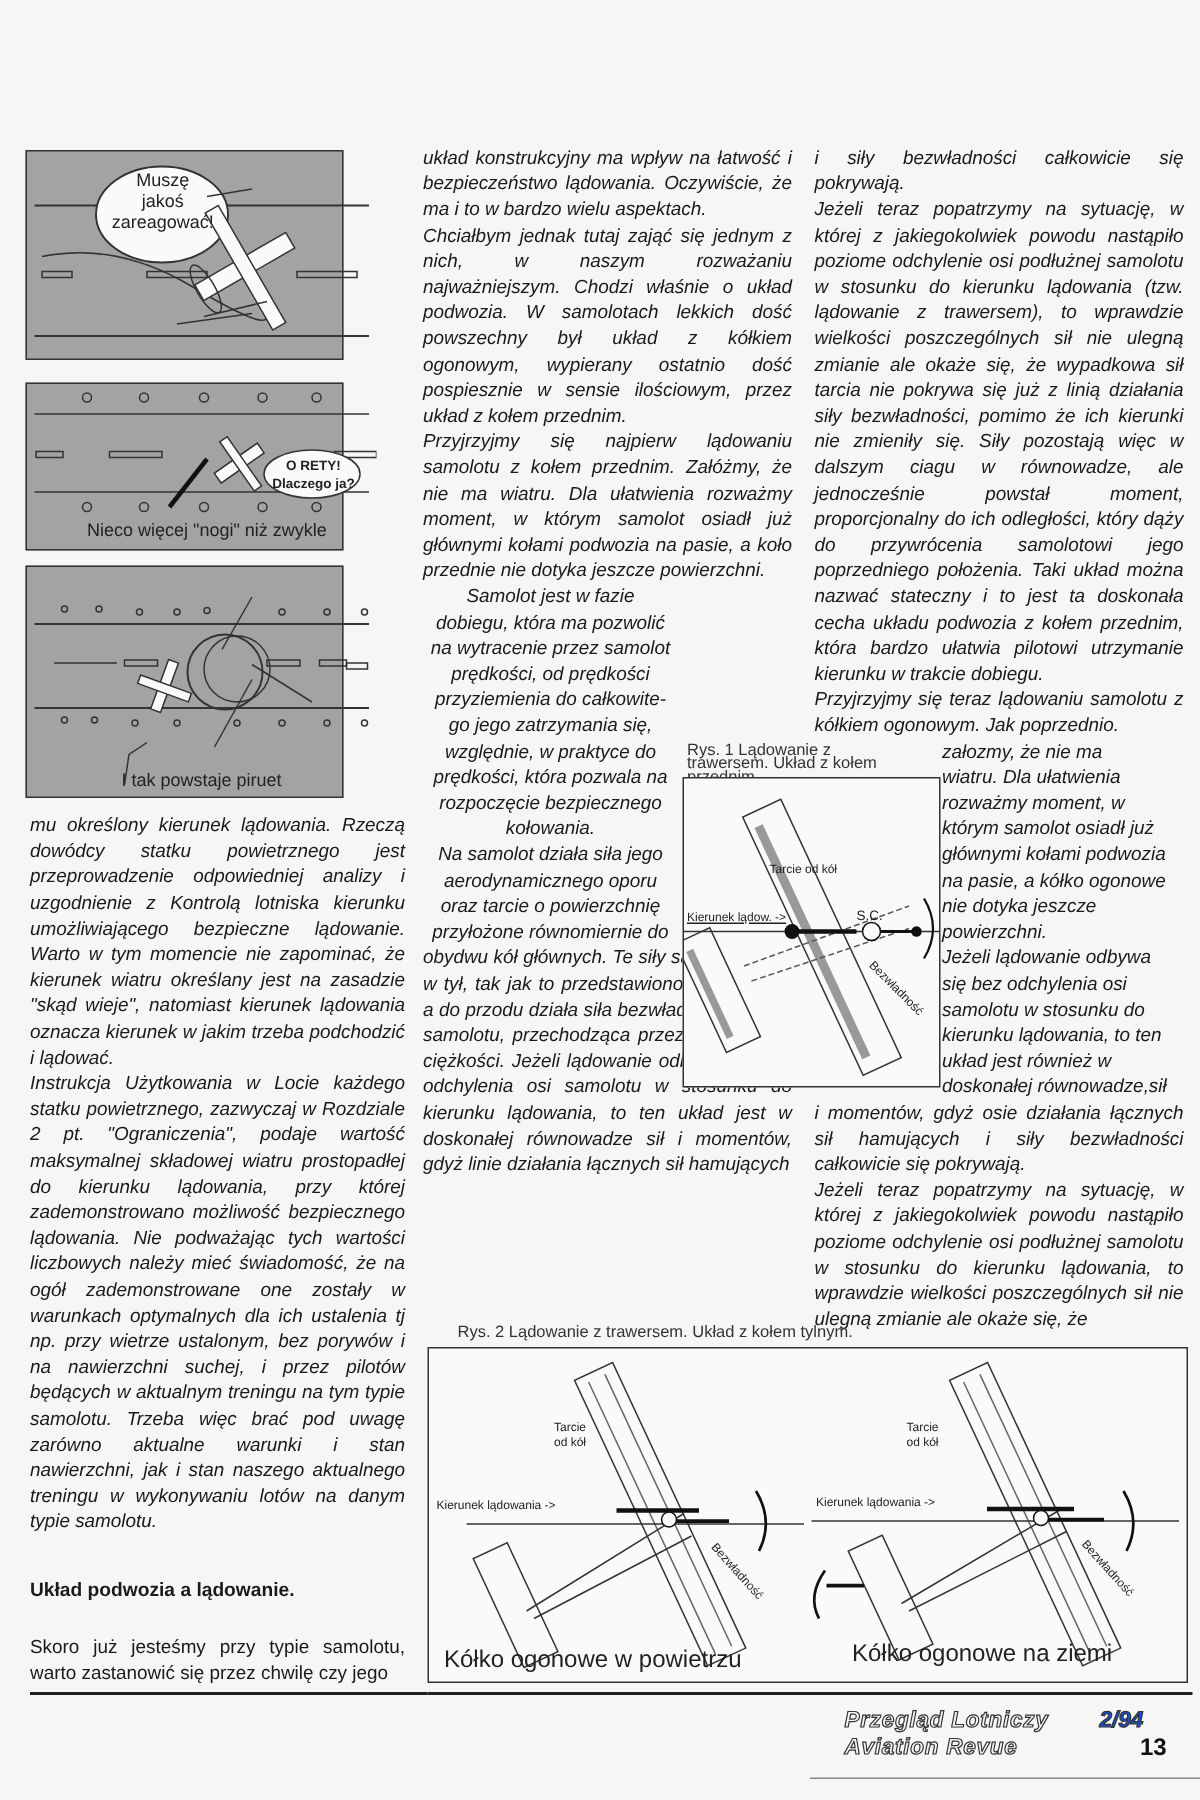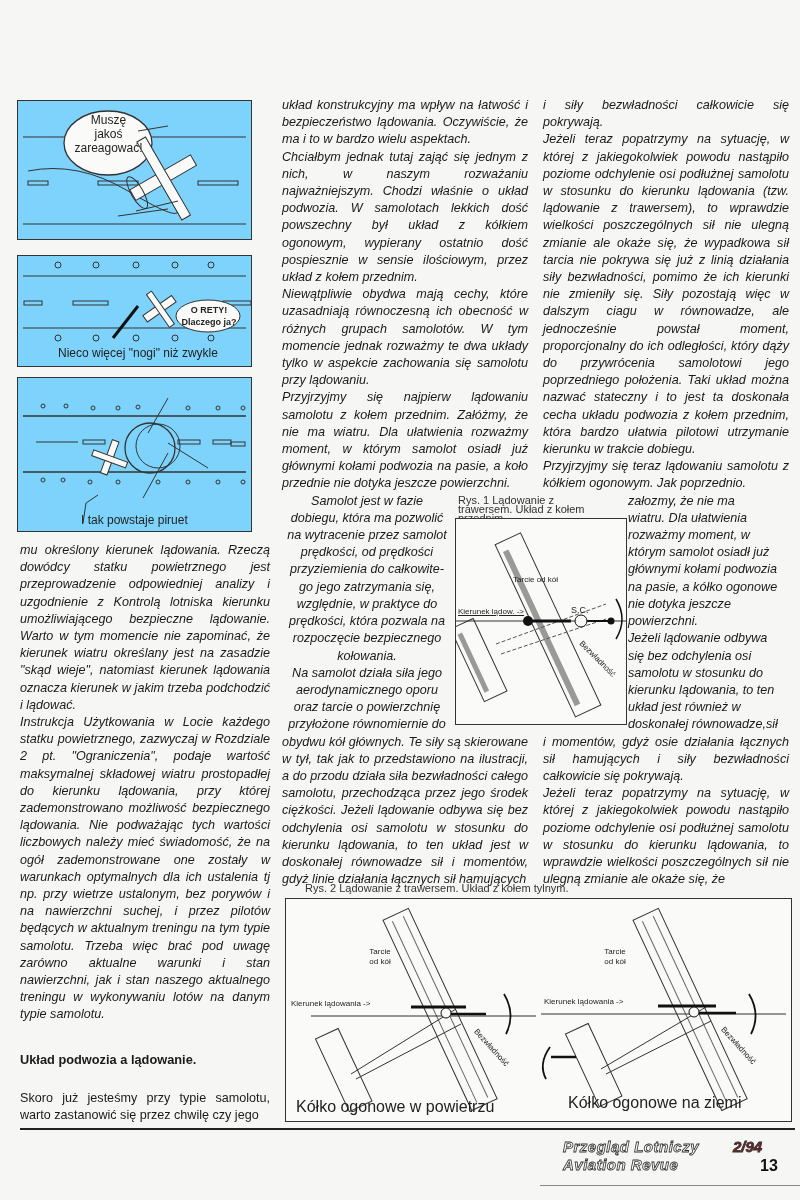--- a/index.html
+++ b/index.html
@@ -8,22 +8,22 @@
     background: #f6f6f4; position: relative;
     font-family: "Liberation Sans", sans-serif; color: #1a1a1a;
   }
   .col { position: absolute; font-size: 12.6px; line-height: 17.2px; text-align: justify; font-style: italic; }
   .col p { margin: 0; }
   #col1-text { left: 20px; top: 542px; width: 250px; }
   #col2-text { left: 282px; top: 97px; width: 246px; }
   #col3-text { left: 543px; top: 97px; width: 246px; }
 
   .cartoon {
-    position: absolute; left: 17px; width: 235px; border: 1.5px solid #333;
-    background: #7dd3fc; box-sizing: border-box;
+    position: absolute; left: 17px; width: 212px; border: 1.5px solid #333;
+    background: #a3a3a3; box-sizing: border-box;
   }
   #cartoon1 { top: 100px; height: 140px; }
   #cartoon2 { top: 255px; height: 112px; }
   #cartoon3 { top: 377px; height: 155px; }
   .cartoon svg { position: absolute; left: 0; top: 0; }
   .cap-small { position: absolute; font-size: 12px; color: #222; white-space: nowrap; }
 
   .fig-caption { position: absolute; font-size: 11px; color: #333; line-height: 9px; }
   #fig1-caption { left: 458px; top: 496px; width: 140px; }
   #fig1 { position: absolute; left: 455px; top: 518px; width: 98px; height: 205px; border: 1.2px solid #333; background: #fafaf8; overflow: hidden; }
@@ -32,21 +32,21 @@
 
   .figlabel { position: absolute; font-size: 8px; color: #222; white-space: nowrap; }
   .figlabel-big { position: absolute; font-size: 16px; color: #222; white-space: nowrap; }
 
   #section-heading { position: absolute; left: 20px; top: 1052px; width: 250px; font-weight: bold; font-size: 12.8px; }
   #section-text { position: absolute; left: 20px; top: 1090px; width: 250px; font-size: 12.6px; line-height: 17.2px; text-align: justify; }
 
   .hrule { position: absolute; height: 1.5px; background: #222; }
   #footer-title { position: absolute; left: 563px; top: 1138px; font-style: italic; font-weight: bold; font-size: 15px; line-height: 18px;
     color: #f6f6f4; -webkit-text-stroke: 0.8px #333; letter-spacing: 0.5px; }
-  #footer-issue { position: absolute; left: 733px; top: 1138px; font-style: italic; font-weight: bold; font-size: 15px; color: #7f1d1d; -webkit-text-stroke: 0.8px #333; }
+  #footer-issue { position: absolute; left: 733px; top: 1138px; font-style: italic; font-weight: bold; font-size: 15px; color: #1d4ed8; -webkit-text-stroke: 0.8px #333; }
   #footer-page { position: absolute; left: 760px; top: 1157px; font-weight: bold; font-size: 16px; color: #111; }
 </style>
 </head>
 <body>
 
 <div class="cartoon" id="cartoon1">
   <svg width="233" height="138">
     <line x1="5" y1="36" x2="228" y2="36" stroke="#333" stroke-width="1.2"></line>
     <line x1="5" y1="123" x2="228" y2="123" stroke="#333" stroke-width="1.2"></line>
     <rect x="10" y="80" width="20" height="4" fill="none" stroke="#333"></rect>
@@ -146,21 +146,20 @@
   <p>mu określony kierunek lądowania. Rzeczą dowódcy statku powietrznego jest przeprowadzenie odpowiedniej analizy i uzgodnienie z Kontrolą lotniska kierunku umożliwiającego bezpieczne lądowanie. Warto w tym momencie nie zapominać, że kierunek wiatru określany jest na zasadzie "skąd wieje", natomiast kierunek lądowania oznacza kierunek w jakim trzeba podchodzić i lądować.</p>
   <p>Instrukcja Użytkowania w Locie każdego statku powietrznego, zazwyczaj w Rozdziale 2 pt. "Ograniczenia", podaje wartość maksymalnej składowej wiatru prostopadłej do kierunku lądowania, przy której zademonstrowano możliwość bezpiecznego lądowania. Nie podważając tych wartości liczbowych należy mieć świadomość, że na ogół zademonstrowane one zostały w warunkach optymalnych dla ich ustalenia tj np. przy wietrze ustalonym, bez porywów i na nawierzchni suchej, i przez pilotów będących w aktualnym treningu na tym typie samolotu. Trzeba więc brać pod uwagę zarówno aktualne warunki i stan nawierzchni, jak i stan naszego aktualnego treningu w wykonywaniu lotów na danym typie samolotu.</p>
 </div>
 <div id="section-heading">Układ podwozia a lądowanie.</div>
 <div id="section-text">Skoro już jesteśmy przy typie samolotu, warto zastanowić się przez chwilę czy jego</div>
 <div class="hrule" style="left:20px;top:1128px;width:265px;"></div>
 
 <div class="col" id="col2-text">
   <p>układ konstrukcyjny ma wpływ na łatwość i bezpieczeństwo lądowania. Oczywiście, że ma i to w bardzo wielu aspektach.</p>
   <p>Chciałbym jednak tutaj zająć się jednym z nich, w naszym rozważaniu najważniejszym. Chodzi właśnie o układ podwozia. W samolotach lekkich dość powszechny był układ z kółkiem ogonowym, wypierany ostatnio dość pospiesznie w sensie ilościowym, przez układ z kołem przednim.</p>
-  <p>Niewątpliwie obydwa mają cechy, które uzasadniają równoczesną ich obecność w różnych grupach samolotów. W tym momencie jednak rozważmy te dwa układy tylko w aspekcie zachowania się samolotu przy lądowaniu.</p>
   <p>Przyjrzyjmy się najpierw lądowaniu samolotu z kołem przednim. Załóżmy, że nie ma wiatru. Dla ułatwienia rozważmy moment, w którym samolot osiadł już głównymi kołami podwozia na pasie, a koło przednie nie dotyka jeszcze powierzchni.</p>
   <div style="width:170px;text-align:center;">
     <div>Samolot jest w fazie</div>
     <div>dobiegu, która ma pozwolić</div>
     <div>na wytracenie przez samolot</div>
     <div>prędkości, od prędkości</div>
     <div>przyziemienia do całkowite-</div>
     <div>go jego zatrzymania się,</div>
     <div>względnie, w praktyce do</div>
     <div>prędkości, która pozwala na</div>

